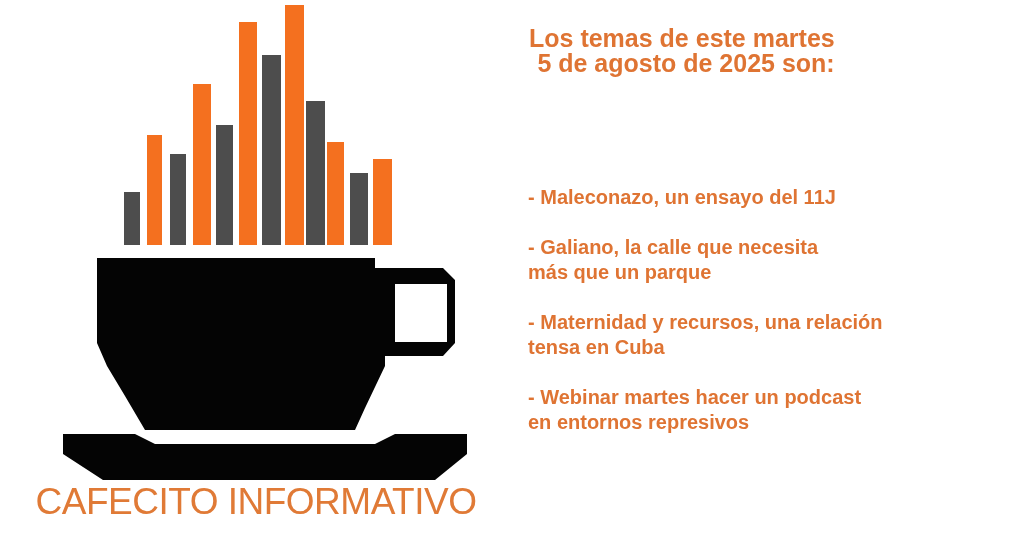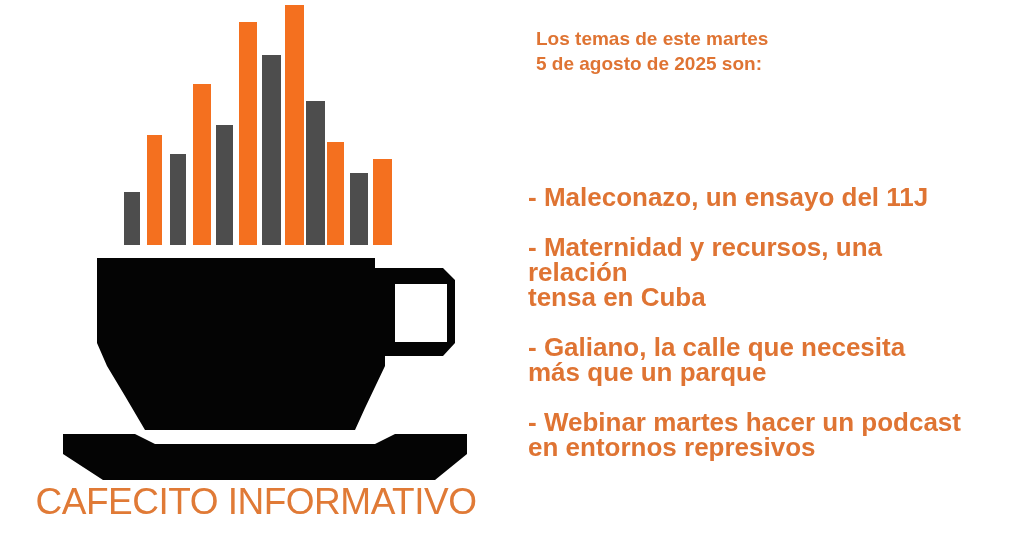--- a/index.html
+++ b/index.html
@@ -65,36 +65,37 @@
   #text-column {
     position: absolute;
     left: 528px;
     top: 0;
     width: 470px;
     height: 536px;
     color: #df7433;
   }
   #intro-heading {
     position: absolute;
-    left: 8px;
+    left: 1px;
     top: 26px;
-    font-size: 19px;
+    font-size: 25px;
     font-weight: bold;
     line-height: 25px;
     color: #df7433;
     white-space: pre-line;
+    text-align: right;
   }
   #topics-list {
     position: absolute;
     left: 0;
     top: 185px;
     width: 440px;
   }
   .topic-item {
-    font-size: 26px;
+    font-size: 20px;
     font-weight: bold;
     line-height: 25px;
     color: #df7433;
     margin-bottom: 25px;
     white-space: pre-line;
   }
   .topic-item:last-child { margin-bottom: 0; }
 </style>
 </head>
 <body>
@@ -131,22 +132,22 @@
     <div id="brand-title">CAFECITO INFORMATIVO</div>
   </div>
 
   <div id="text-column">
 
     <div id="intro-heading">Los temas de este martes
 5 de agosto de 2025 son:</div>
 
     <div id="topics-list">
       <div class="topic-item">- Maleconazo, un ensayo del 11J</div>
+      <div class="topic-item">- Galiano, la calle que necesita
+más que un parque</div>
       <div class="topic-item">- Maternidad y recursos, una relación
 tensa en Cuba</div>
-      <div class="topic-item">- Galiano, la calle que necesita
-más que un parque</div>
       <div class="topic-item">- Webinar martes hacer un podcast
 en entornos represivos</div>
     </div>
 
   </div>
 </div>
 
 </body></html>

